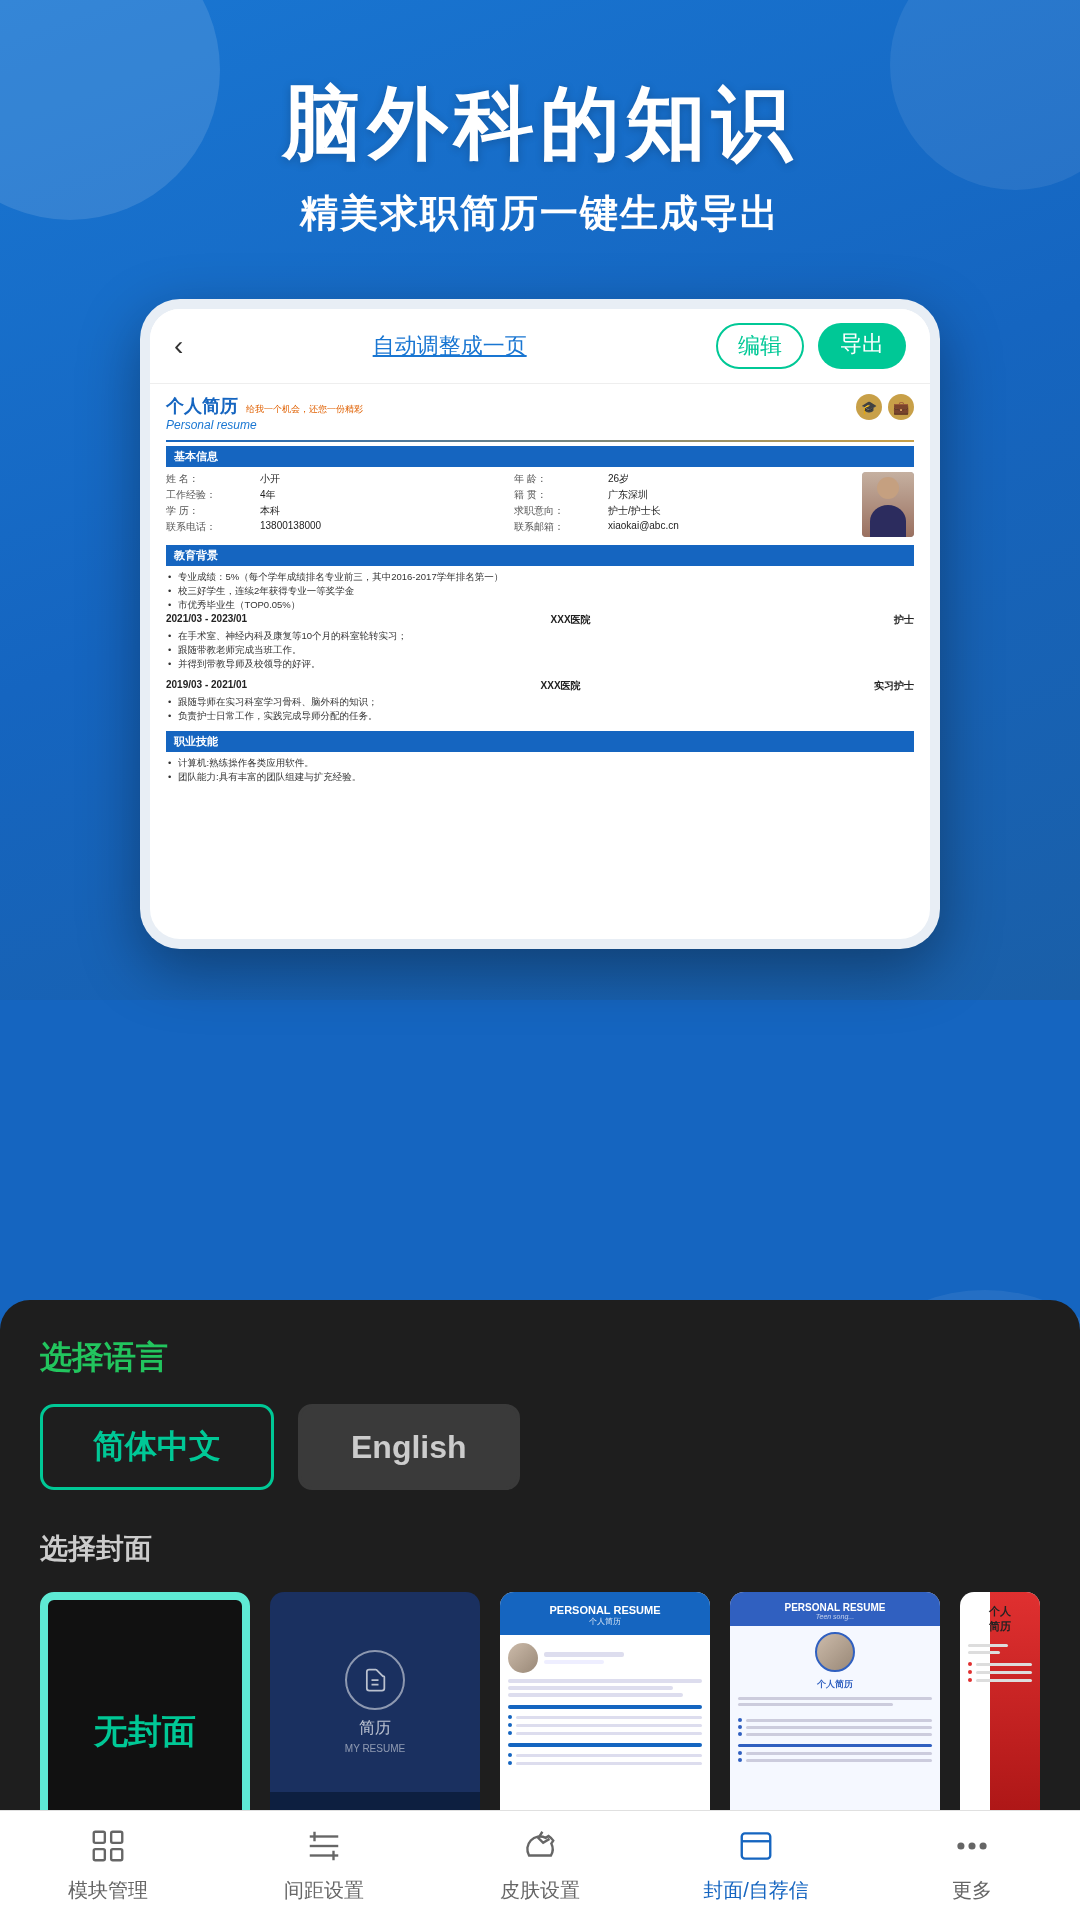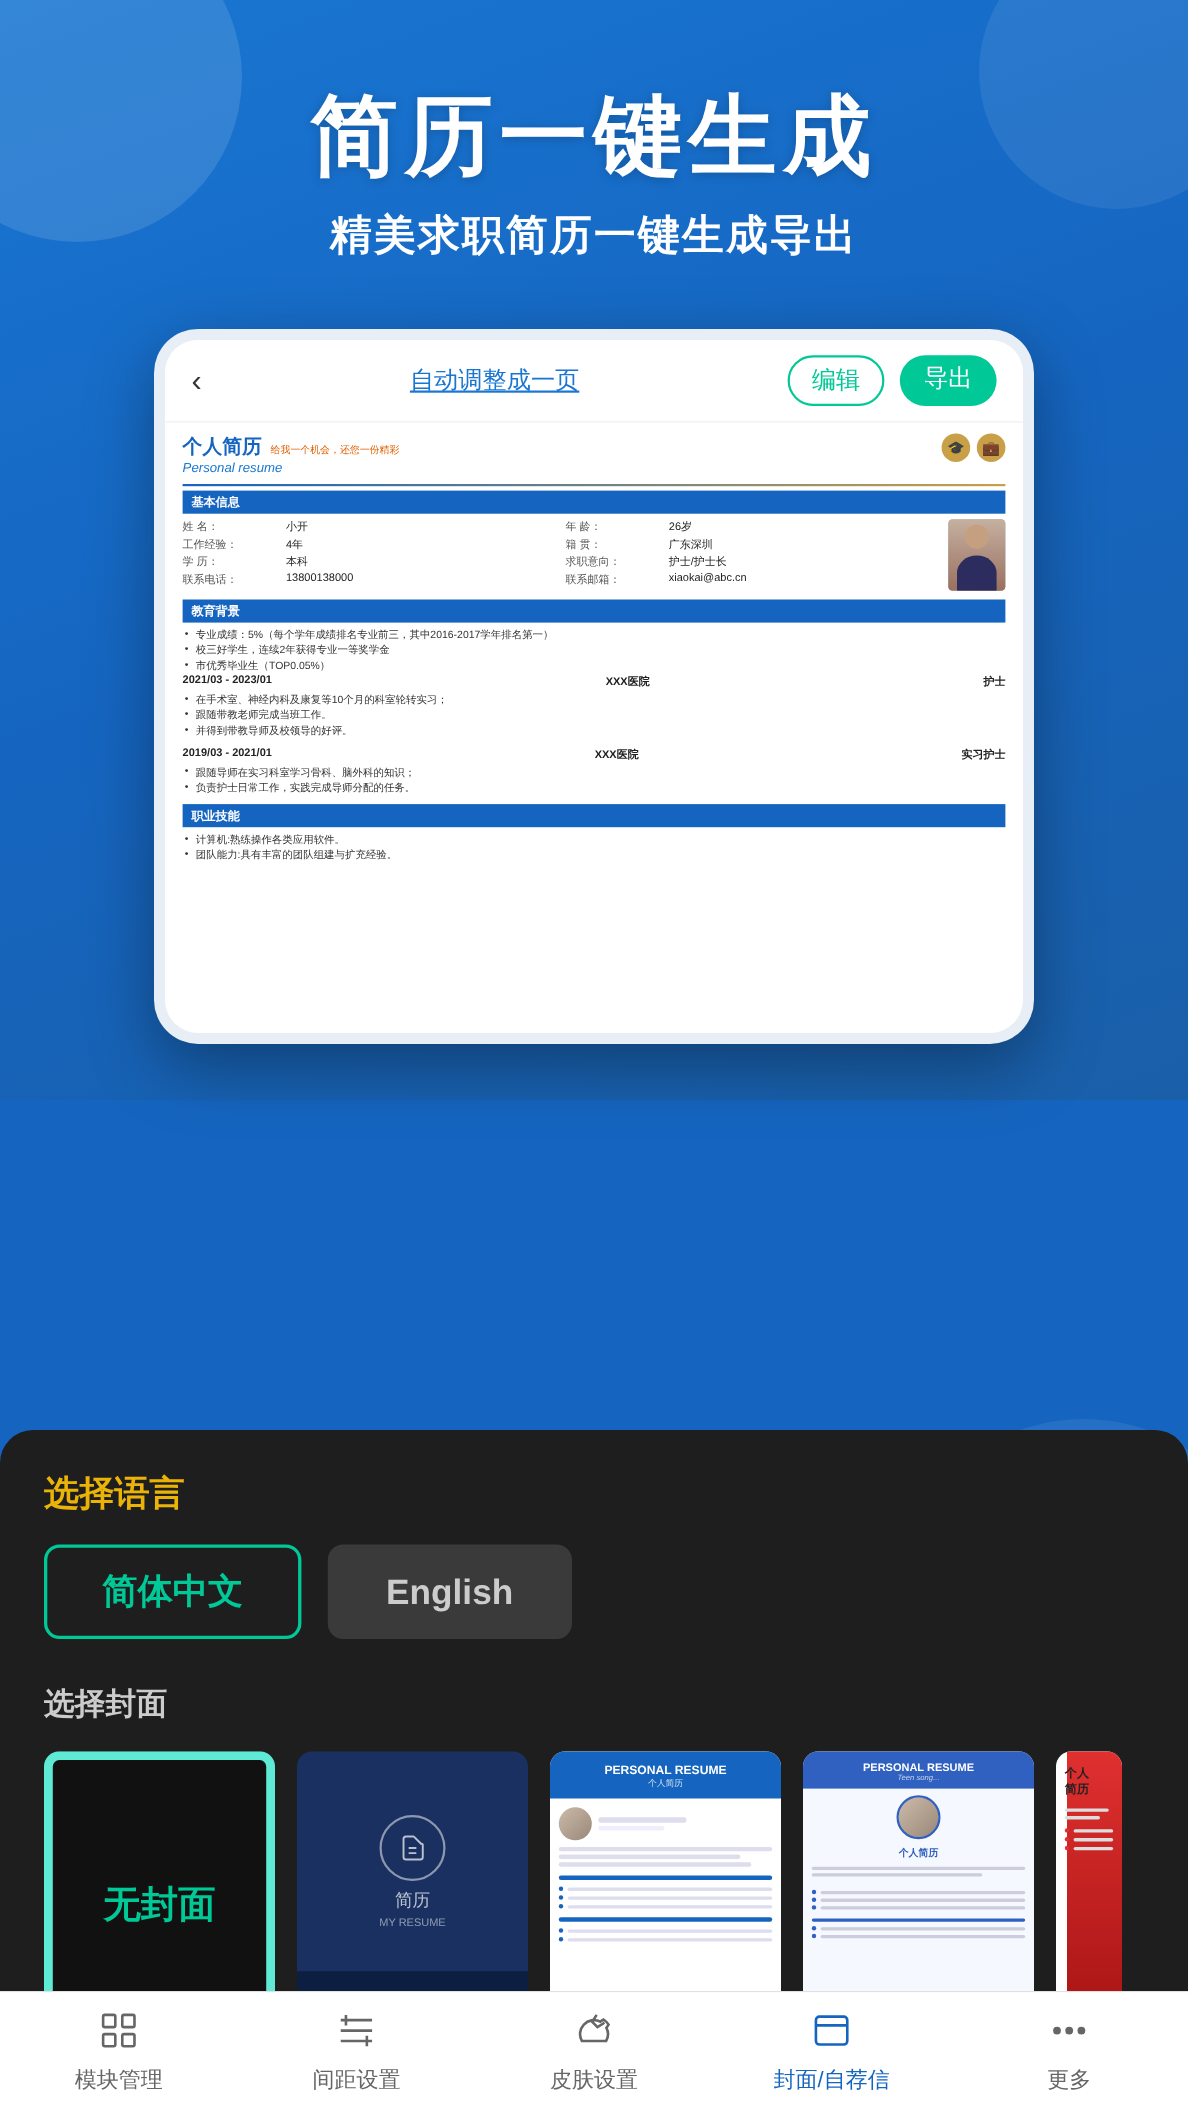--- a/index.html
+++ b/index.html
@@ -234,21 +234,21 @@
       background: #1e1e1e;
       border-radius: 30px 30px 0 0;
       z-index: 20;
       padding: 36px 40px 20px;
       min-height: 620px;
     }
 
     .lang-section-title {
       font-size: 32px;
       font-weight: 700;
-      color: #eab308;
+      color: #22c55e;
       margin-bottom: 24px;
     }
     .lang-buttons {
       display: flex; gap: 24px; margin-bottom: 40px;
     }
     .lang-btn {
       padding: 18px 50px;
       border-radius: 14px;
       font-size: 32px;
       font-weight: 700;
@@ -431,21 +431,21 @@
   </style>
 </head>
 <body>
 
 <div class="bg-top"></div>
 <div class="bg-circle-tl"></div>
 <div class="bg-circle-tr"></div>
 <div class="bg-circle-br"></div>
 
 <div class="header">
-  <div class="header-title">简历一键生成</div>
+  <div class="header-title">脑外科的知识</div>
   <div class="header-subtitle">精美求职简历一键生成导出</div>
 </div>
 
 <div class="phone-mockup">
   <div class="phone-frame">
     <div class="phone-inner">
 
       <div class="phone-topbar">
         <span class="phone-back-btn">‹</span>
         <span class="phone-auto-adjust">自动调整成一页</span>
@@ -655,21 +655,21 @@
             <div class="cover-dot2"></div>
             <div class="cover-dot2-line"></div>
           </div>
         <div class="cover-light2-dot-row">
             <div class="cover-dot2"></div>
             <div class="cover-dot2-line"></div>
           </div>
       </div>
     </div>
 
-    <div class="cover-item cover-item-red" style="width:60px;">
+    <div class="cover-item cover-item-red" style="width:80px;text-align:center;">
       <div class="cover-red-stripe"></div>
       <div class="cover-red-body">
         <div class="cover-red-title">个人<br>简历</div>
         <div class="cover-red-lines">
           <div class="cover-red-line" style="width:40px"></div>
           <div class="cover-red-line" style="width:32px"></div>
         </div>
         <div class="cover-red-dots">
           <div class="cover-red-dot-row">
               <div class="cover-dot-r"></div>

